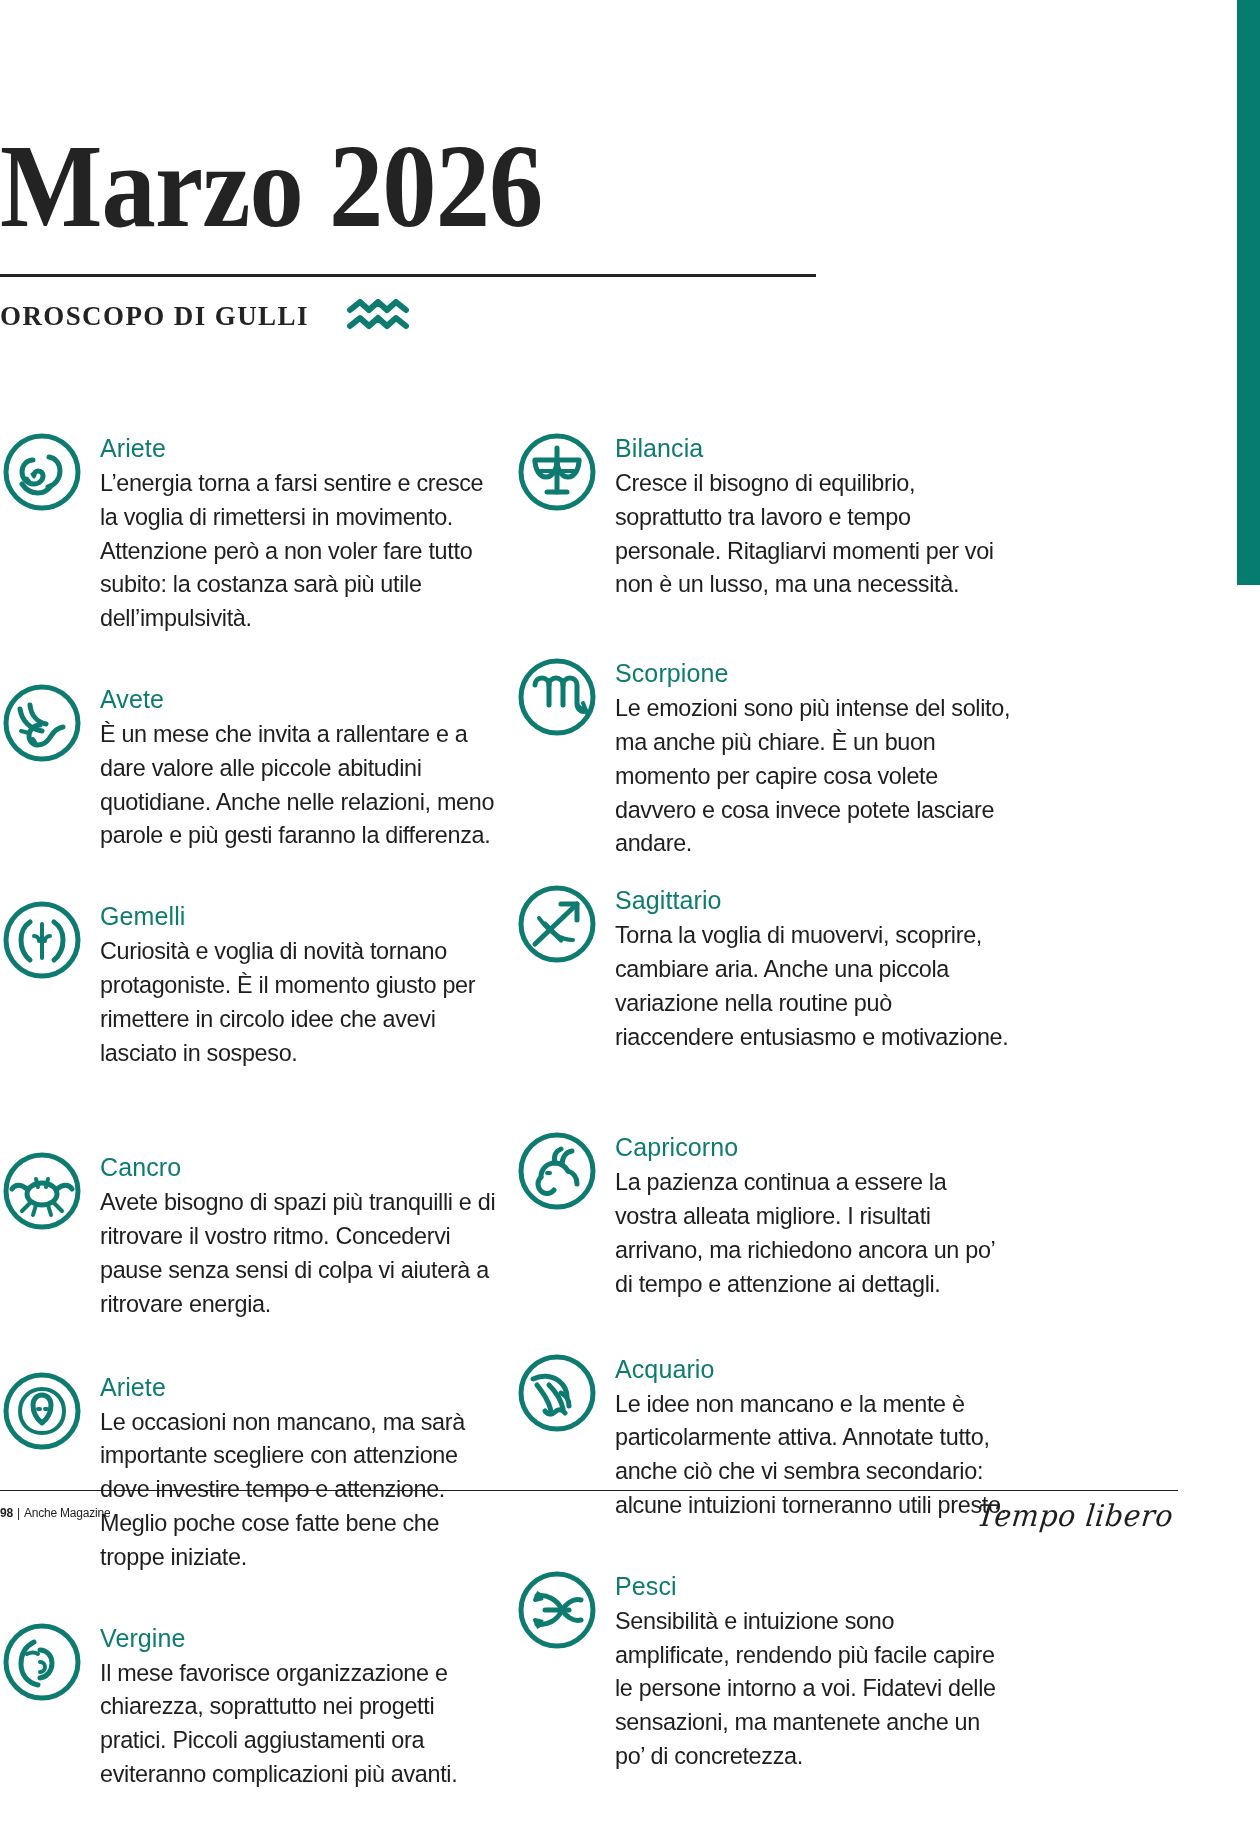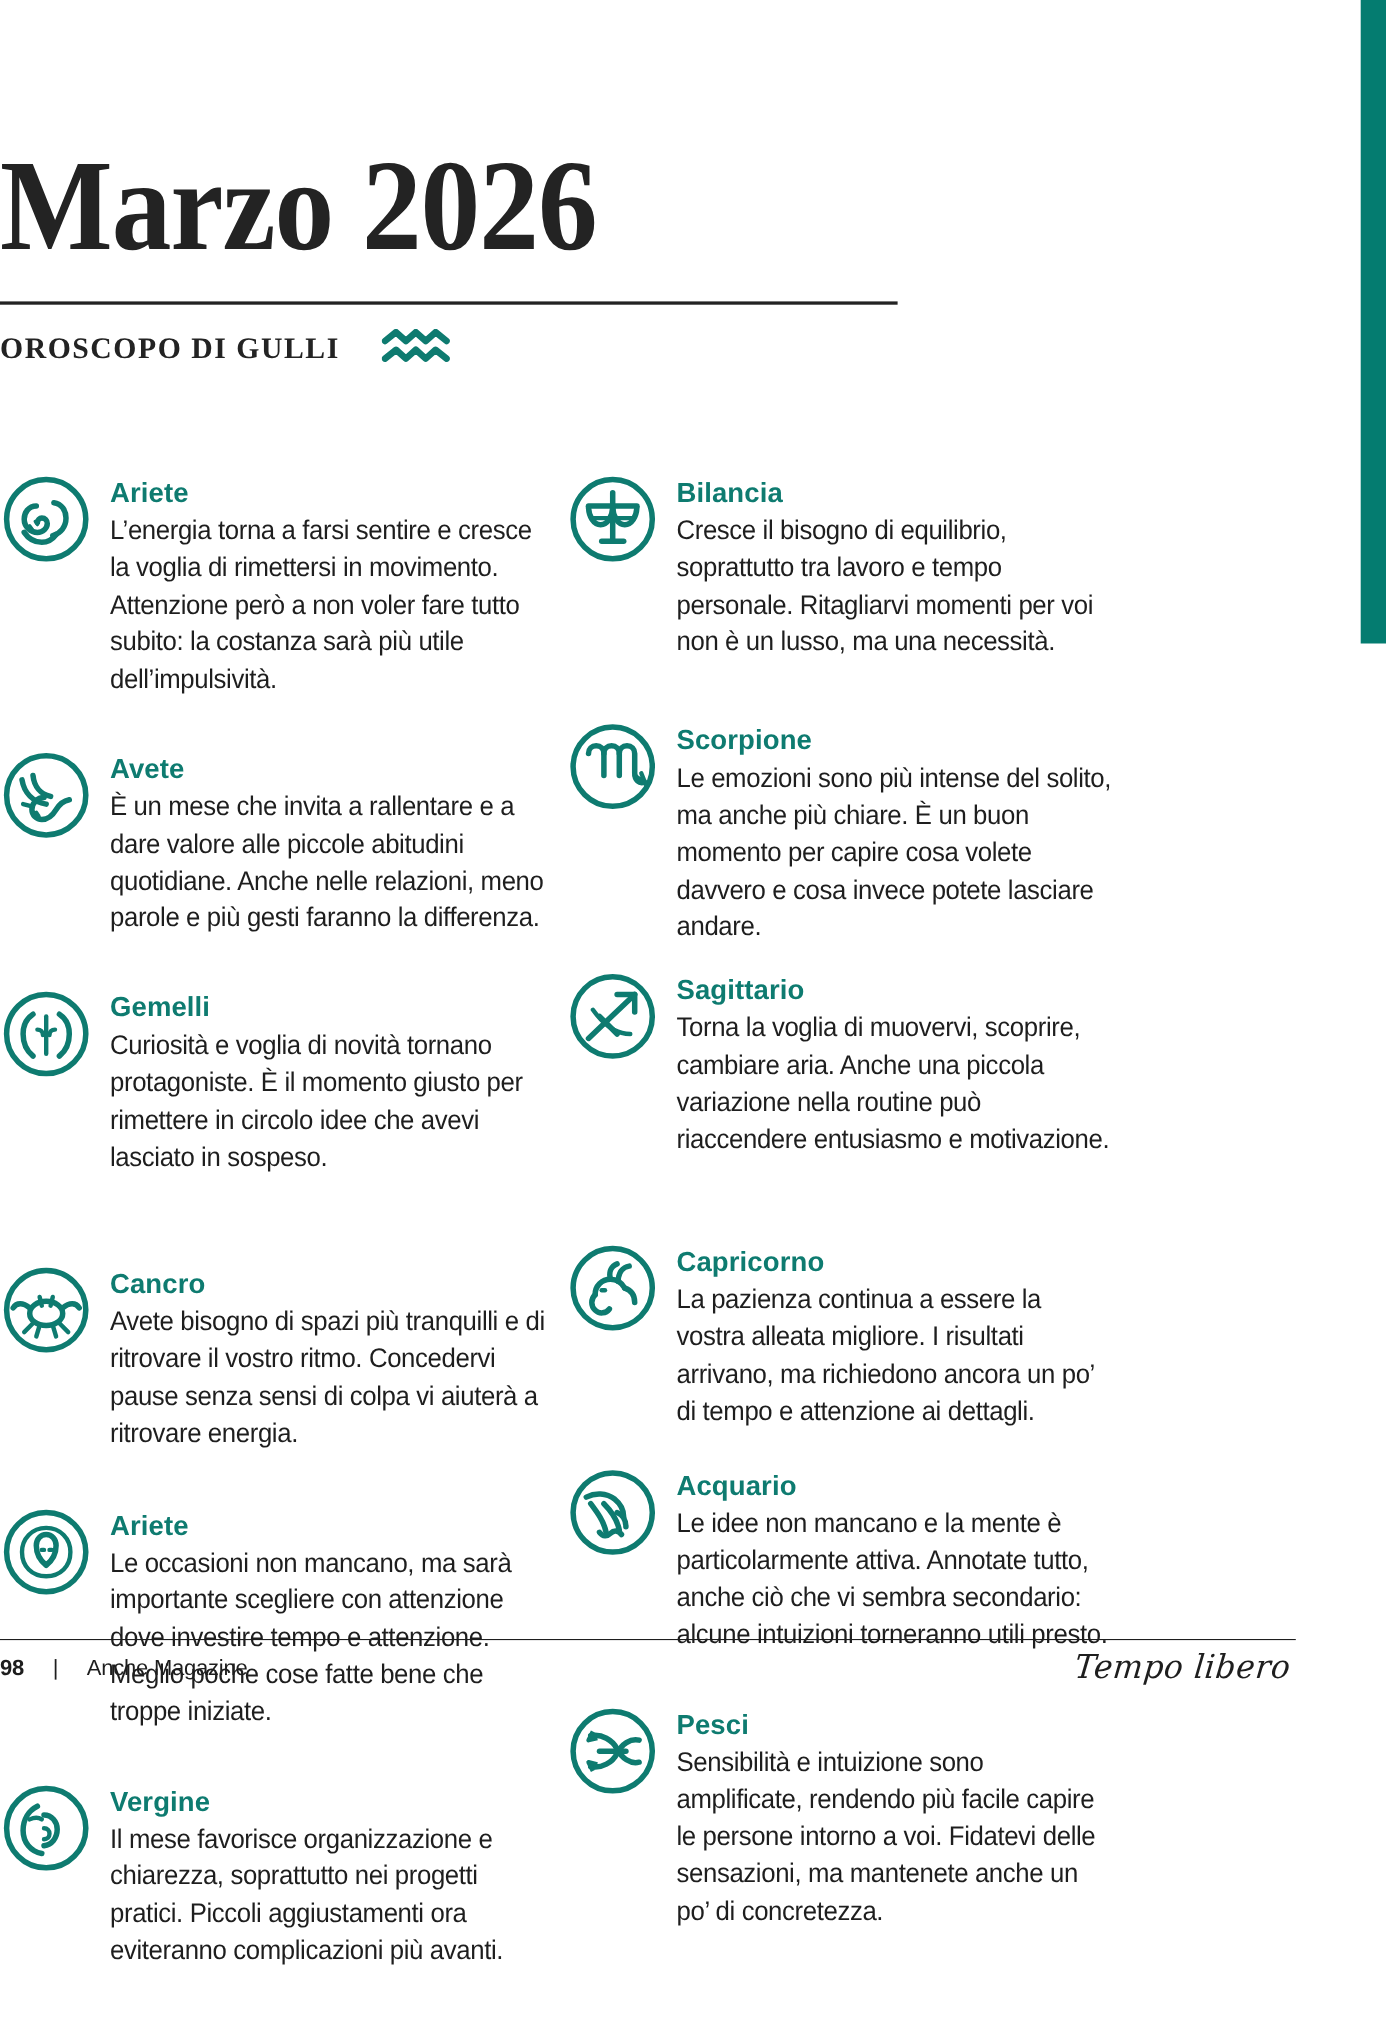--- a/index.html
+++ b/index.html
@@ -101,21 +101,21 @@
     flex: 0 0 auto;
     width: 84px;
     height: 84px;
     margin-top: 2px;
   }
   .sign-icon svg { display: block; width: 84px; height: 84px; }
   .sign-body { flex: 1 1 auto; padding-top: 6px; }
   .sign-name {
     color: #0e7b70;
     font-family: "Liberation Sans", sans-serif;
-    font-weight: 700;
+    font-weight: 400;
     font-size: 25px;
     line-height: 1.12;
     letter-spacing: 0.1px;
     margin: 0 0 4px 0;
   }
   .sign-text {
     color: #1e1e1e;
     font-family: "Liberation Sans", sans-serif;
     font-weight: 400;
     font-size: 24.5px;
@@ -128,21 +128,21 @@
 
   
   .col-left  .sign:nth-child(1) { margin-bottom: 44px; }
   .col-left  .sign:nth-child(2) { margin-bottom: 44px; }
   .col-left  .sign:nth-child(3) { margin-bottom: 78px; }
   .col-left  .sign:nth-child(4) { margin-bottom: 46px; }
   .col-left  .sign:nth-child(5) { margin-bottom: 44px; }
   .col-right .sign:nth-child(1) { margin-bottom: 52px; }
   .col-right .sign:nth-child(2) { margin-bottom: 20px; }
   .col-right .sign:nth-child(3) { margin-bottom: 74px; }
-  .col-right .sign:nth-child(4) { margin-bottom: 30px; }
+  .col-right .sign:nth-child(4) { margin-bottom: 48px; }
   .col-right .sign:nth-child(5) { margin-bottom: 44px; }
 
   
   .footer {
     position: absolute;
     left: 0;
     bottom: 0;
     width: 1260px;
     height: 80px;
   }
@@ -151,26 +151,26 @@
     left: 0;
     top: 22px;
     width: 1178px;
     border-top: 1.5px solid #1e1e1e;
   }
   .footer-left {
     position: absolute;
     left: 0;
     top: 38px;
     font-family: "Liberation Sans", sans-serif;
-    font-size: 20px;
+    font-size: 12px;
     color: #1e1e1e;
     letter-spacing: -0.2px;
     display: flex;
     align-items: baseline;
-    gap: 26px;
+    gap: 4px;
   }
   .footer-page-num { font-weight: 700; }
   .footer-sep { color: #1e1e1e; }
   .footer-mag { font-weight: 400; }
   .footer-right {
     position: absolute;
     right: 82px;
     top: 30px;
     font-family: "DejaVu Serif", serif;
     font-style: italic;

